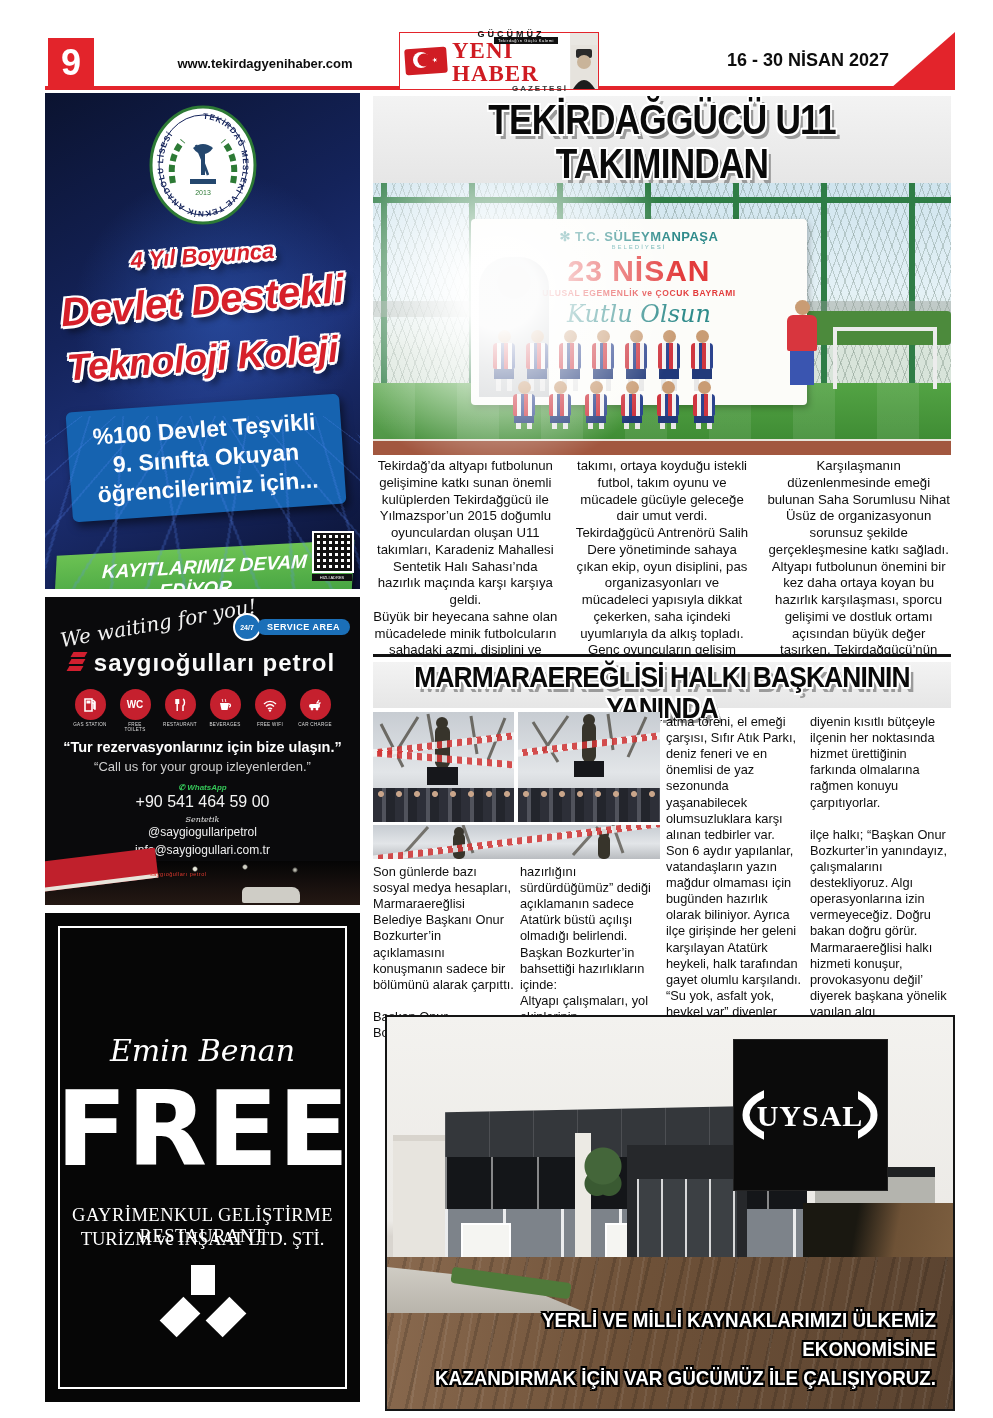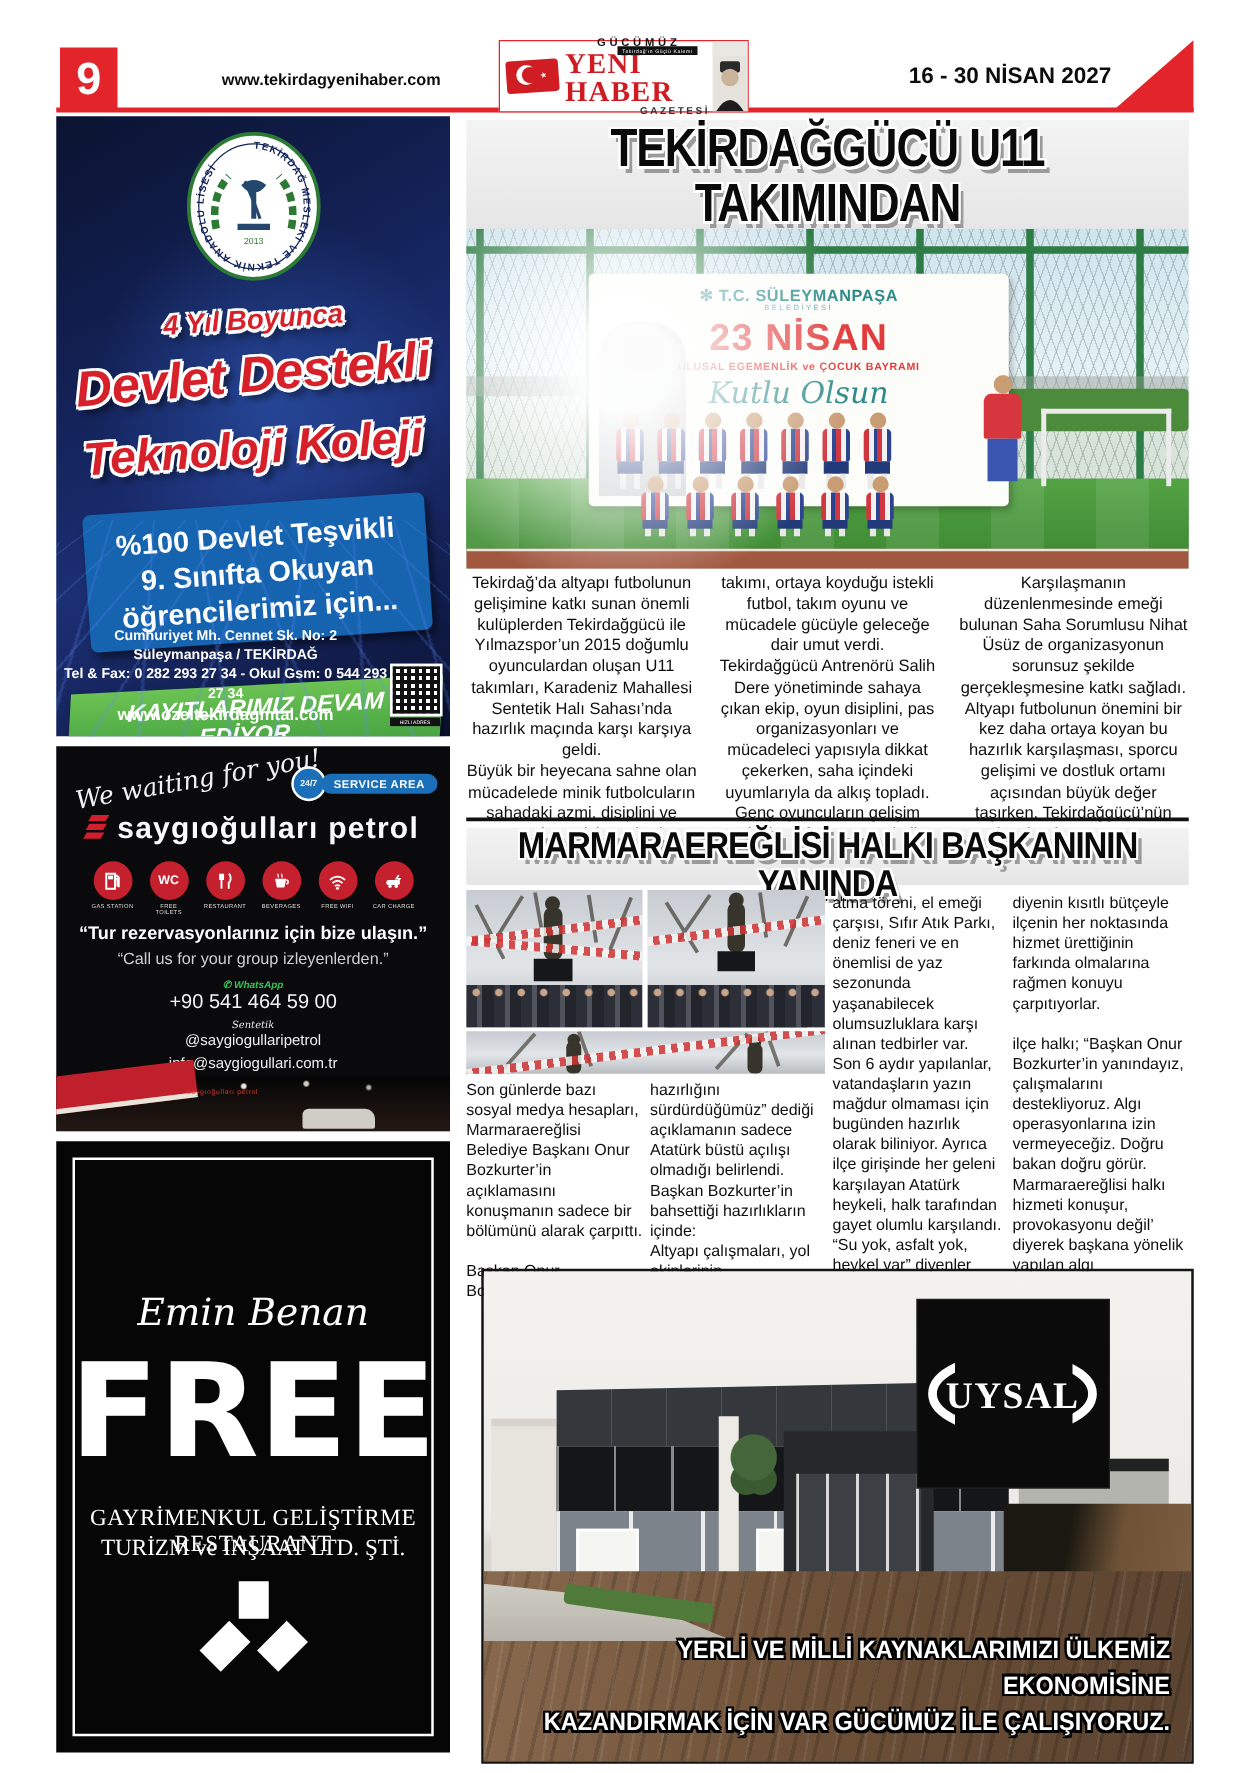--- a/index.html
+++ b/index.html
@@ -297,25 +297,20 @@
     </div>
     <div class="school-t1 outline-red">4 Yıl Boyunca</div>
     <div class="school-t2 outline-red">Devlet Destekli</div>
     <div class="school-t3 outline-red">Teknoloji Koleji</div>
     <div class="school-box">
       <span>%100 Devlet Teşvikli</span><br>
       <span>9. Sınıfta Okuyan</span><br>
       <span>öğrencilerimiz için...</span>
     </div>
     <div class="school-banner">KAYITLARIMIZ DEVAM EDİYOR...</div>
-    <div class="school-contact">
-      <span>Cumhuriyet Mh. Cennet Sk. No: 2 Süleymanpaşa / TEKİRDAĞ</span><br>
-      <span>Tel &amp; Fax: 0 282 293 27 34 - Okul Gsm: 0 544 293 27 34</span><br>
-      <span class="school-web">www.ozeltekirdagmtal.com</span>
-    </div>
     <div class="school-qr">
       <span class="qr-box" style="display:block;"></span>
       <span class="qr-label">HIZLI ADRES</span>
     </div>
   </div>
 
   <div class="abs ad-petrol">
     <div class="pet-script">We waiting for you!</div>
     <div class="pet-badge">
       <span class="pet-247">24/7</span>

